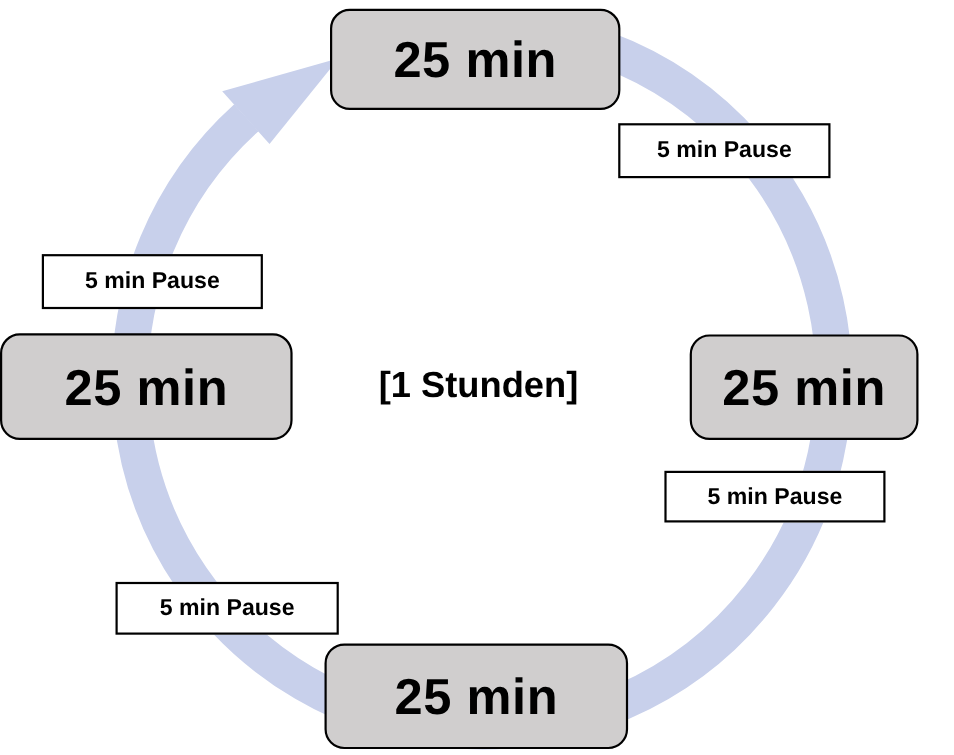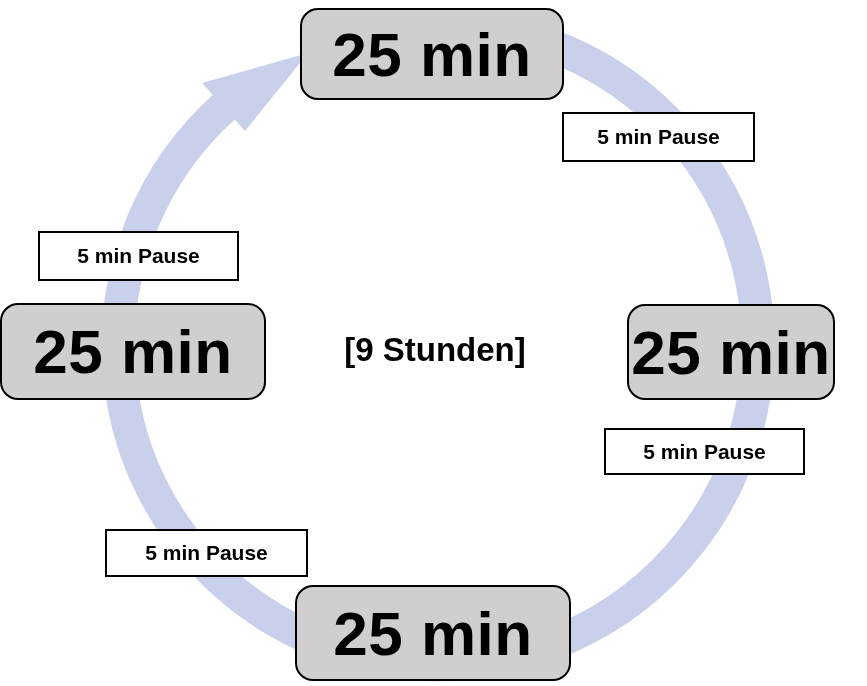--- a/index.html
+++ b/index.html
@@ -33,21 +33,21 @@
   .work-box {
     position: absolute;
     z-index: 2;
     background: #d0cece;
     border: 2px solid #000000;
     border-radius: 18px;
     display: flex;
     align-items: center;
     justify-content: center;
     font-weight: bold;
-    font-size: 62px;
+    font-size: 46px;
     color: #000000;
     box-sizing: border-box;
     letter-spacing: 0.5px;
   }
   .pause-box {
     position: absolute;
     z-index: 3;
     background: #ffffff;
     border: 2px solid #000000;
     border-radius: 0;
@@ -114,15 +114,15 @@
   </div>
 
   <div class="work-box work-left">
     <span>25 min</span>
   </div>
 
   <div class="pause-box pause-top-left">
     <span>5 min Pause</span>
   </div>
 
-  <div class="center-label">[9 Stunden]</div>
+  <div class="center-label">[1 Stunden]</div>
 
 </div>
 
 </body></html>

